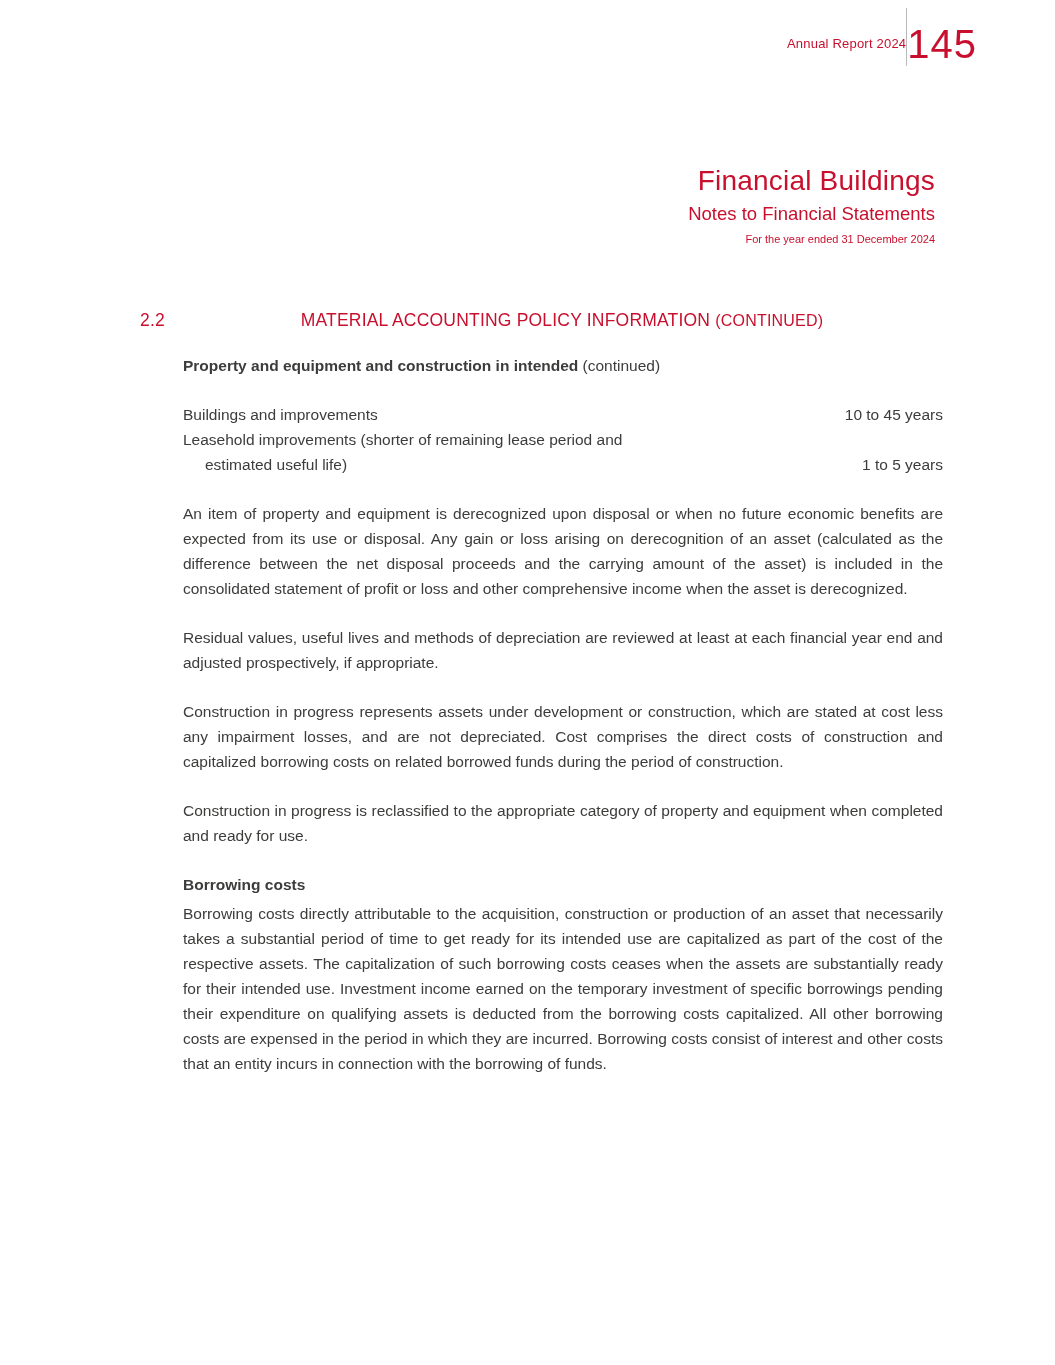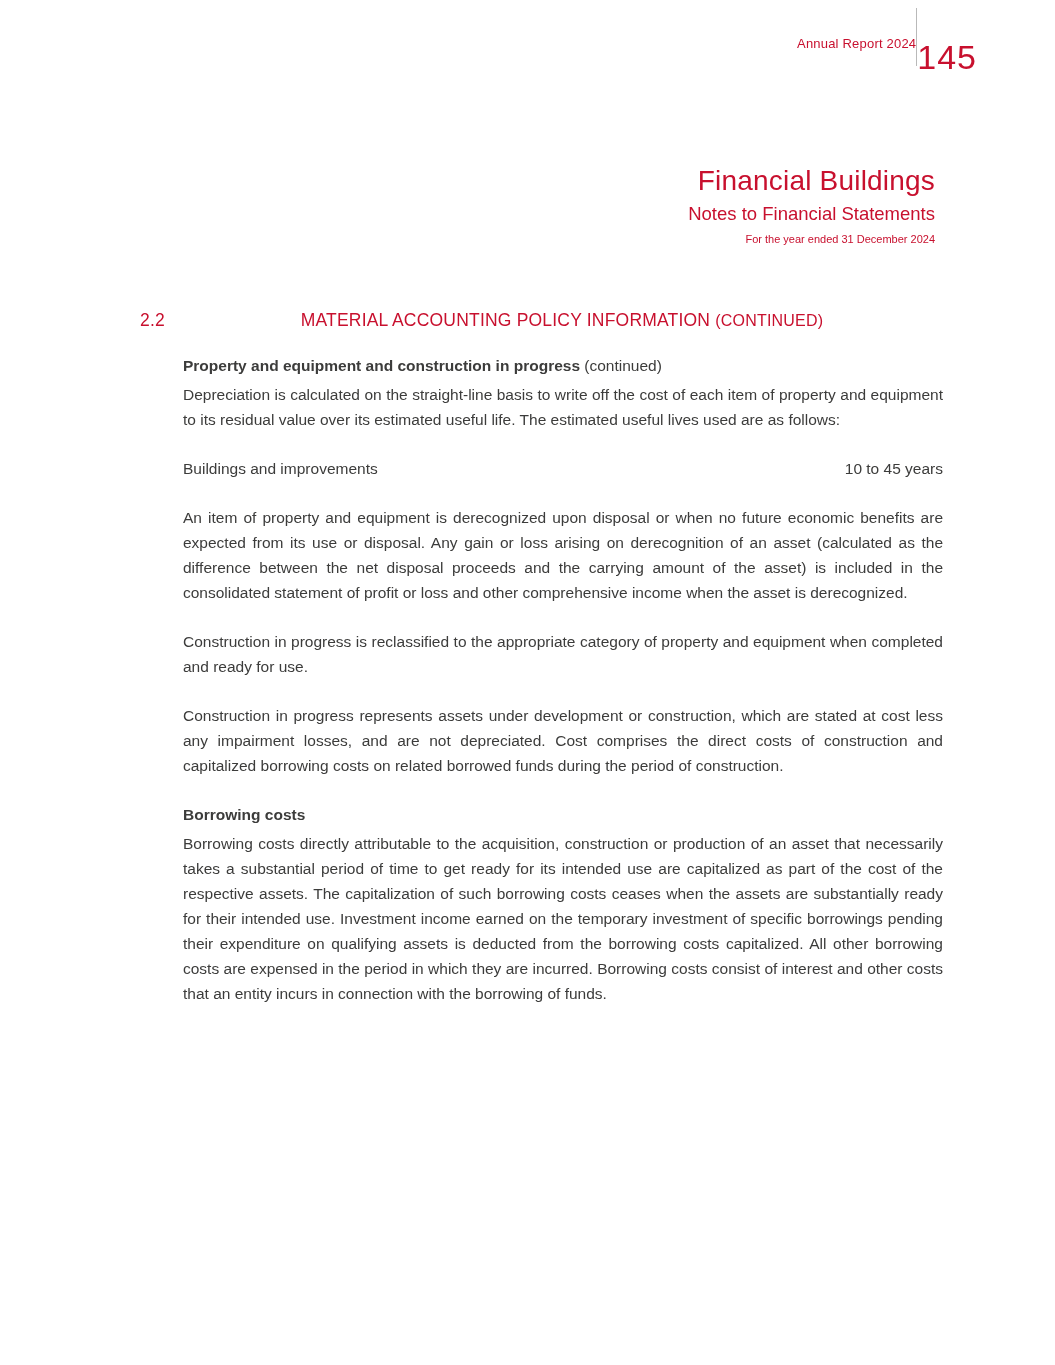--- a/index.html
+++ b/index.html
@@ -35,24 +35,24 @@
     white-space: nowrap;
   }
   .header-divider {
     width: 1px;
     height: 58px;
     background: #b9b9b9;
     margin-top: 8px;
   }
   .page-number {
     color: #c8102e;
-    font-size: 34px;
+    font-size: 40px;
     font-weight: 400;
     line-height: 1;
-    margin-top: 40px;
+    margin-top: 24px;
     letter-spacing: 1px;
   }
 
   
   .title-block {
     position: absolute;
     top: 165px;
     right: 120px;
     text-align: right;
   }
@@ -143,37 +143,41 @@
 
   <main class="content">
 
     <div class="section-heading">
       <span class="sec-num">2.2</span>
       <span class="sec-title"><span>MATERIAL ACCOUNTING POLICY INFORMATION</span> <span class="sec-cont">(CONTINUED)</span></span>
     </div>
 
     <div class="body-col">
 
-      <div class="subheading"><span>Property and equipment and construction in progress</span><span class="normal"> (continued)</span></div>
+      <div class="subheading"><span>Property and equipment and construction in intended</span><span class="normal"> (continued)</span></div>
 
-      <p class="para">Depreciation is calculated on the straight-line basis to write off the cost of each item of property and equipment to its residual value over its estimated useful life. The estimated useful lives used are as follows:</p>
 
       <div class="lives-table">
         <div class="lives-row">
           <span class="lives-item">Buildings and improvements</span>
           <span class="lives-years">10 to 45 years</span>
         </div>
+        <div class="lives-row">
+          <span class="lives-item"><span>Leasehold improvements (shorter of remaining lease period and</span><span class="wrap2">estimated useful life)</span></span>
+          <span class="lives-years">1 to 5 years</span>
+        </div>
       </div>
 
       <p class="para">An item of property and equipment is derecognized upon disposal or when no future economic benefits are expected from its use or disposal. Any gain or loss arising on derecognition of an asset (calculated as the difference between the net disposal proceeds and the carrying amount of the asset) is included in the consolidated statement of profit or loss and other comprehensive income when the asset is derecognized.</p>
 
+      <p class="para">Residual values, useful lives and methods of depreciation are reviewed at least at each financial year end and adjusted prospectively, if appropriate.</p>
+
+      <p class="para">Construction in progress represents assets under development or construction, which are stated at cost less any impairment losses, and are not depreciated. Cost comprises the direct costs of construction and capitalized borrowing costs on related borrowed funds during the period of construction.</p>
 
       <p class="para">Construction in progress is reclassified to the appropriate category of property and equipment when completed and ready for use.</p>
-
-      <p class="para">Construction in progress represents assets under development or construction, which are stated at cost less any impairment losses, and are not depreciated. Cost comprises the direct costs of construction and capitalized borrowing costs on related borrowed funds during the period of construction.</p>
 
       <div class="subheading">Borrowing costs</div>
 
       <p class="para">Borrowing costs directly attributable to the acquisition, construction or production of an asset that necessarily takes a substantial period of time to get ready for its intended use are capitalized as part of the cost of the respective assets. The capitalization of such borrowing costs ceases when the assets are substantially ready for their intended use. Investment income earned on the temporary investment of specific borrowings pending their expenditure on qualifying assets is deducted from the borrowing costs capitalized. All other borrowing costs are expensed in the period in which they are incurred. Borrowing costs consist of interest and other costs that an entity incurs in connection with the borrowing of funds.</p>
 
     </div>
   </main>
 
 </div>
 

